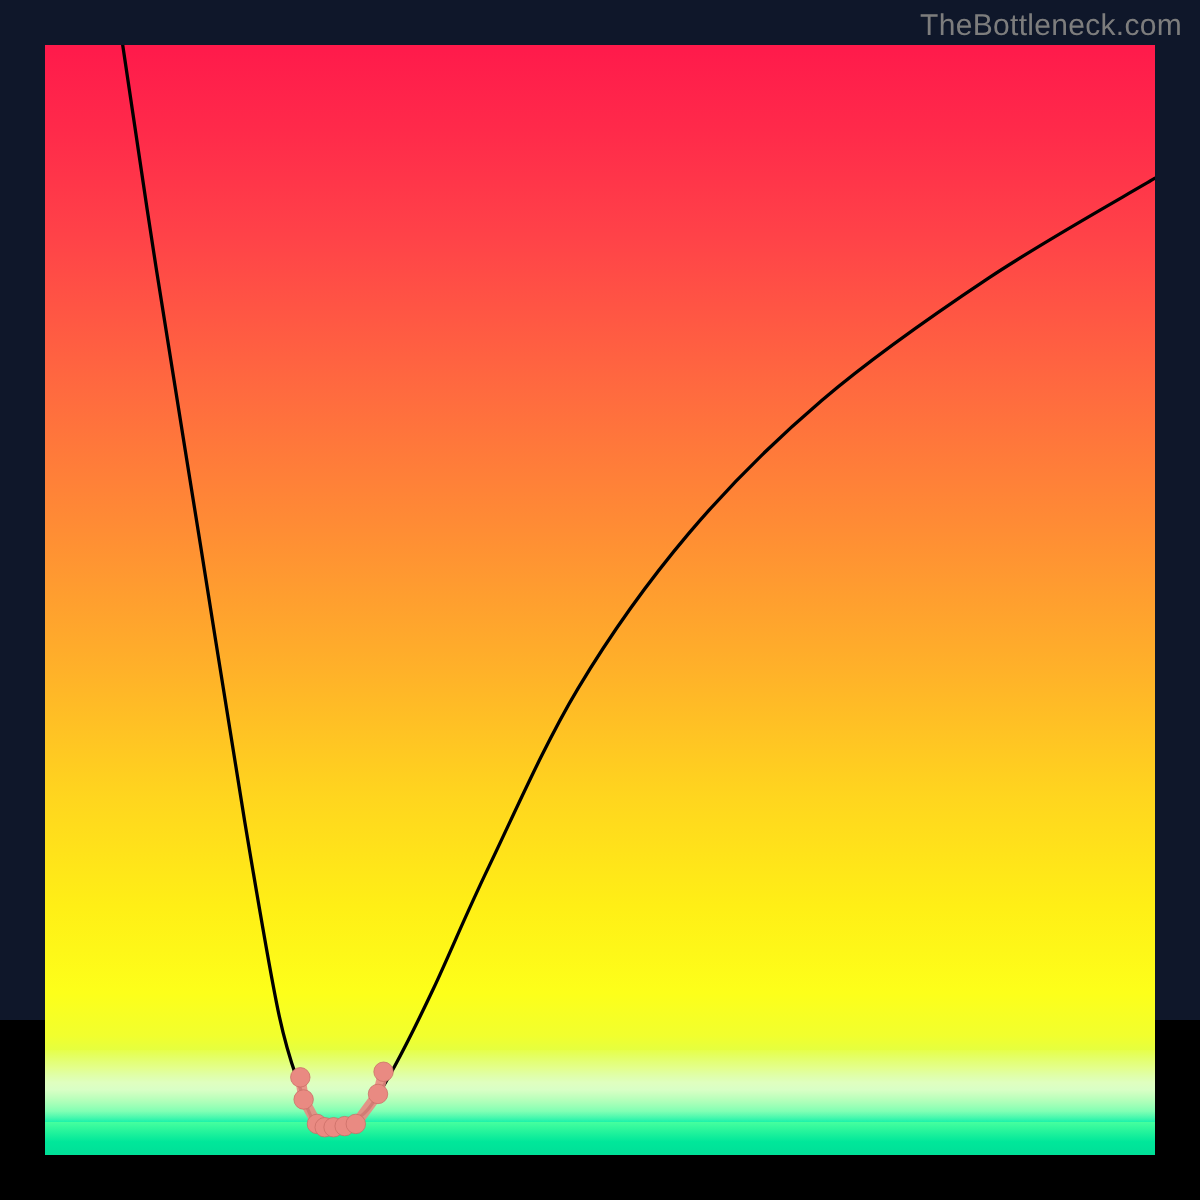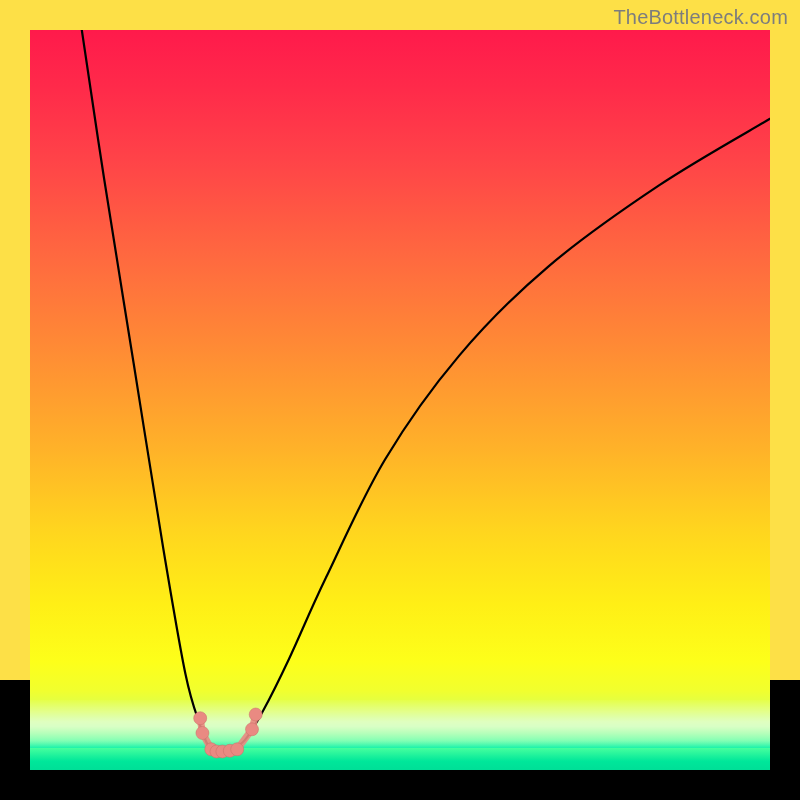--- a/index.html
+++ b/index.html
@@ -10,21 +10,21 @@
     background: #000;
     overflow: hidden;
     font-family: Arial, Helvetica, sans-serif;
   }
   .frame {
     position: absolute;
     left: 0;
     top: 0;
     width: 800px;
     height: 680px;
-    background: #fde047;
+    background: #0f172a;
   }
   .plot-area {
     position: absolute;
     left: 30px;
     top: 30px;
     width: 740px;
     height: 740px;
     overflow: hidden;
   }
   .gradient-main {

